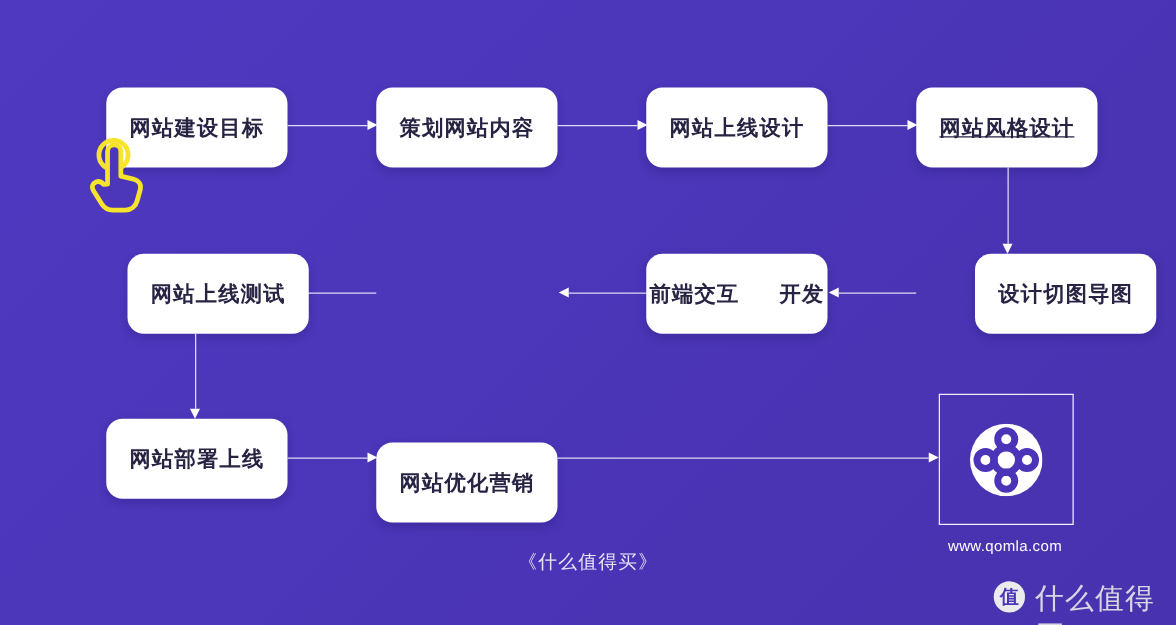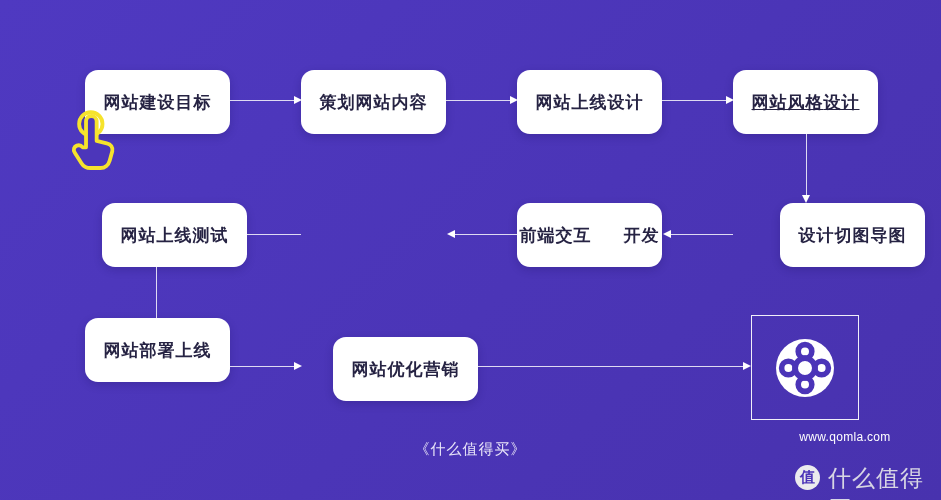--- a/index.html
+++ b/index.html
@@ -28,21 +28,21 @@
   .arrow-down::after{content:"";position:absolute;bottom:-8px;left:-5.2px;width:0;height:0;
     border-top:8px solid #fff;border-left:4.5px solid transparent;border-right:4.5px solid transparent;}
   
   .logo-box{
     position:absolute;left:751px;top:315px;width:106px;height:103px;
     border:1.5px solid rgba(255,255,255,.92);
     display:flex;align-items:center;justify-content:center;
   }
   .logo-site{
     position:absolute;left:751px;top:430px;width:106px;text-align:center;
-    color:#ffffff;font-size:12px;letter-spacing:.3px;margin-left:41px;
+    color:#ffffff;font-size:12px;letter-spacing:.3px;
   }
   
   .caption{
     position:absolute;left:0;top:440px;width:941px;text-align:center;
     color:#e8e4f8;font-size:15px;letter-spacing:1px;
   }
   
   .hand-icon{position:absolute;left:60px;top:108px;width:68px;height:68px;}
   
   .wm-badge{
@@ -83,25 +83,25 @@
   </div>
   <div class="node" style="left:517px;top:203px;gap:32px;">
     <span>前端交互</span>
     <span>开发</span>
   </div>
   <div class="node" style="left:733px;top:203px;margin-left:47px;">
     <span>设计切图</span>
     <span>导图</span>
   </div>
 
-  <div class="node" style="left:85px;top:318px;">
+  <div class="node" style="left:85px;top:335px;">
     <span>网站部署</span>
     <span>上线</span>
   </div>
-  <div class="node" style="left:301px;top:337px;margin-left:32px;">
+  <div class="node" style="left:301px;top:354px;">
     <span>网站优化</span>
     <span>营销</span>
   </div>
 
   <div class="arrow-right" style="left:230px;top:100px;width:64px;"></div>
   <div class="arrow-right" style="left:446px;top:100px;width:64px;"></div>
   <div class="arrow-right" style="left:662px;top:100px;width:64px;"></div>
 
   <div class="arrow-down" style="left:806px;top:134px;height:61px;"></div>
 

